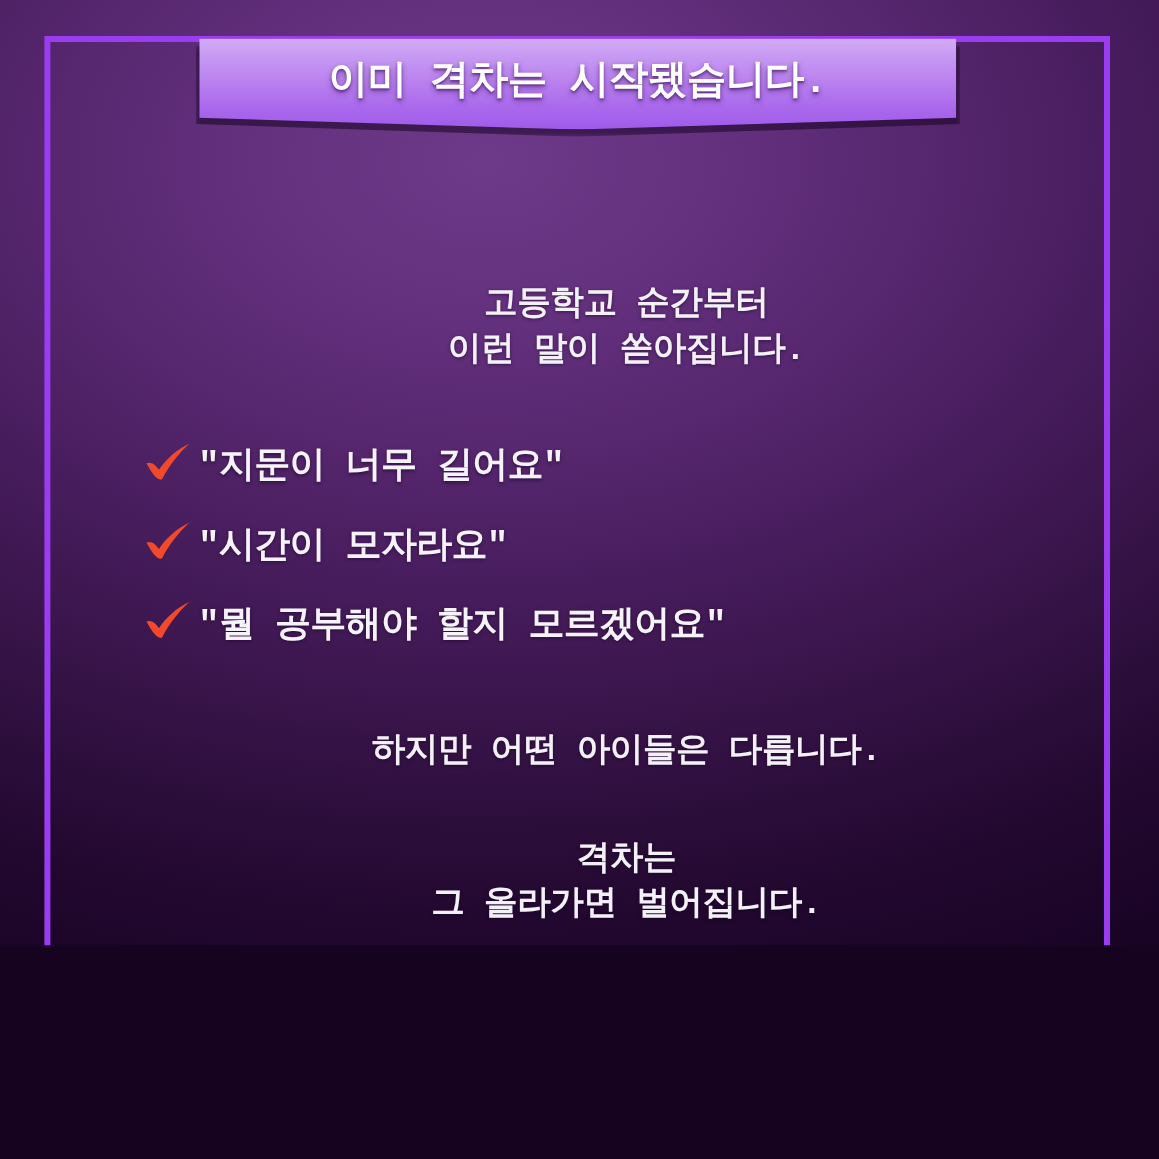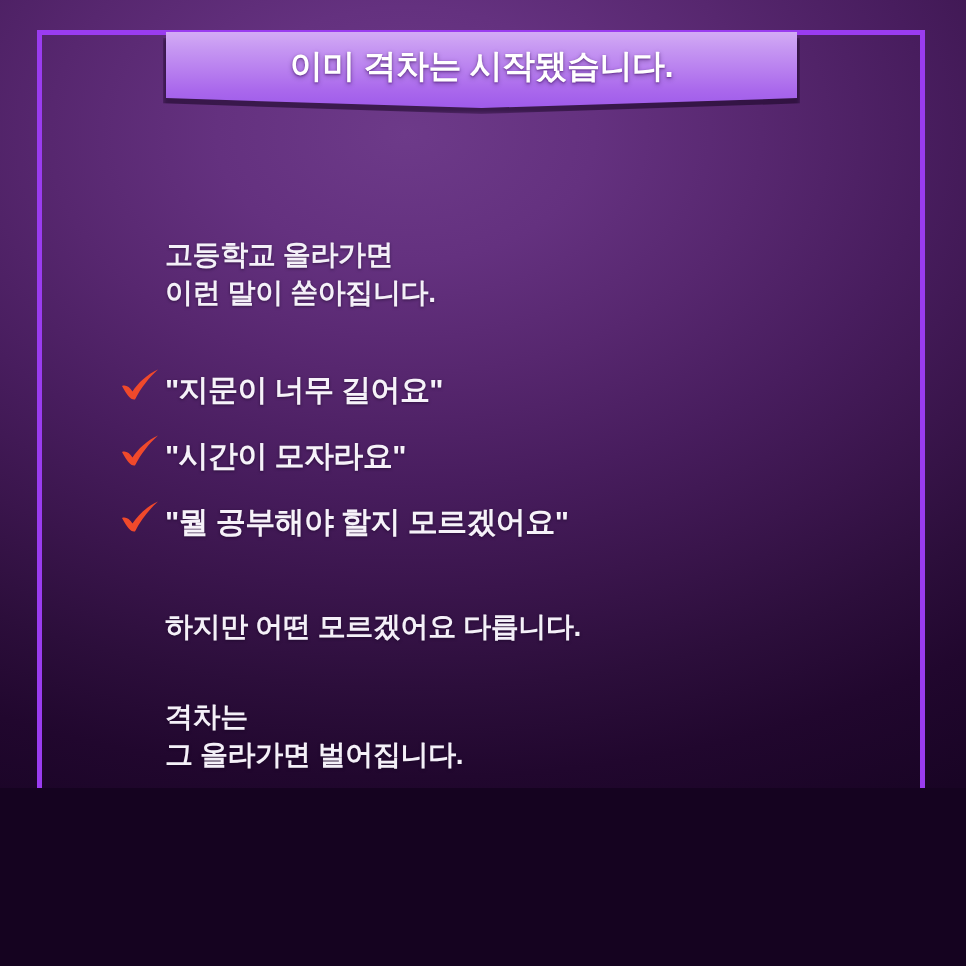--- a/index.html
+++ b/index.html
@@ -7,33 +7,34 @@
     margin: 0;
     padding: 0;
     background: #150320;
   }
 
   #card {
     position: relative;
     width: 966px;
     height: 788px;
     overflow: hidden;
-    font-family: Liberation Sans, sans-serif;
+    font-family: Liberation Mono, monospace;
     background-color: #1c0529;
     background-image:
       radial-gradient(115% 95% at 42% 17%,
         #6d3a89 0%,
         #64317f 17%,
         #57276f 32%,
         #481d5e 47%,
         #3a154c 61%,
         #2c0e3b 74%,
         #21072e 86%,
         #190425 100%);
     user-select: none;
+    text-align: center;
   }
 
   
   #frame {
     position: absolute;
     left: 37px;
     top: 30px;
     width: 888px;
     height: 895px;
     border: 5px solid #9a3cf0;
@@ -161,21 +162,21 @@
 
   <div id="ribbon-wrap">
     <div id="ribbon-shadow"></div>
     <div id="ribbon">
       <div id="ribbon-title">이미 격차는 시작됐습니다.</div>
     </div>
   </div>
 
   <div id="content">
 
-    <p class="para">고등학교 올라가면
+    <p class="para">고등학교 순간부터
 이런 말이 쏟아집니다.</p>
 
     <div class="gap-lg"></div>
 
     <ul id="checklist">
 
       <li class="check-row">
         <svg class="check-icon" viewBox="0 0 46 40">
           <path d="M3 19 C7 17.5 10.5 20 13.5 24.5 C19 16 28 7.5 39 2.5 C30 10.5 21.5 21.5 16 32.5 C12 33.5 8 28 3 19 Z" fill="#f0492b"></path>
         </svg>
@@ -193,21 +194,21 @@
         <svg class="check-icon" viewBox="0 0 46 40">
           <path d="M3 19 C7 17.5 10.5 20 13.5 24.5 C19 16 28 7.5 39 2.5 C30 10.5 21.5 21.5 16 32.5 C12 33.5 8 28 3 19 Z" fill="#f0492b"></path>
         </svg>
         <span class="check-label">"뭘 공부해야 할지 모르겠어요"</span>
       </li>
 
     </ul>
 
     <div class="gap-md"></div>
 
-    <p class="para">하지만 어떤 모르겠어요 다릅니다.</p>
+    <p class="para">하지만 어떤 아이들은 다릅니다.</p>
 
     <div class="gap-sm"></div>
 
 
     <div class="gap-sm"></div>
 
     <p class="para">격차는
 그 올라가면 벌어집니다.</p>
 
   </div>

